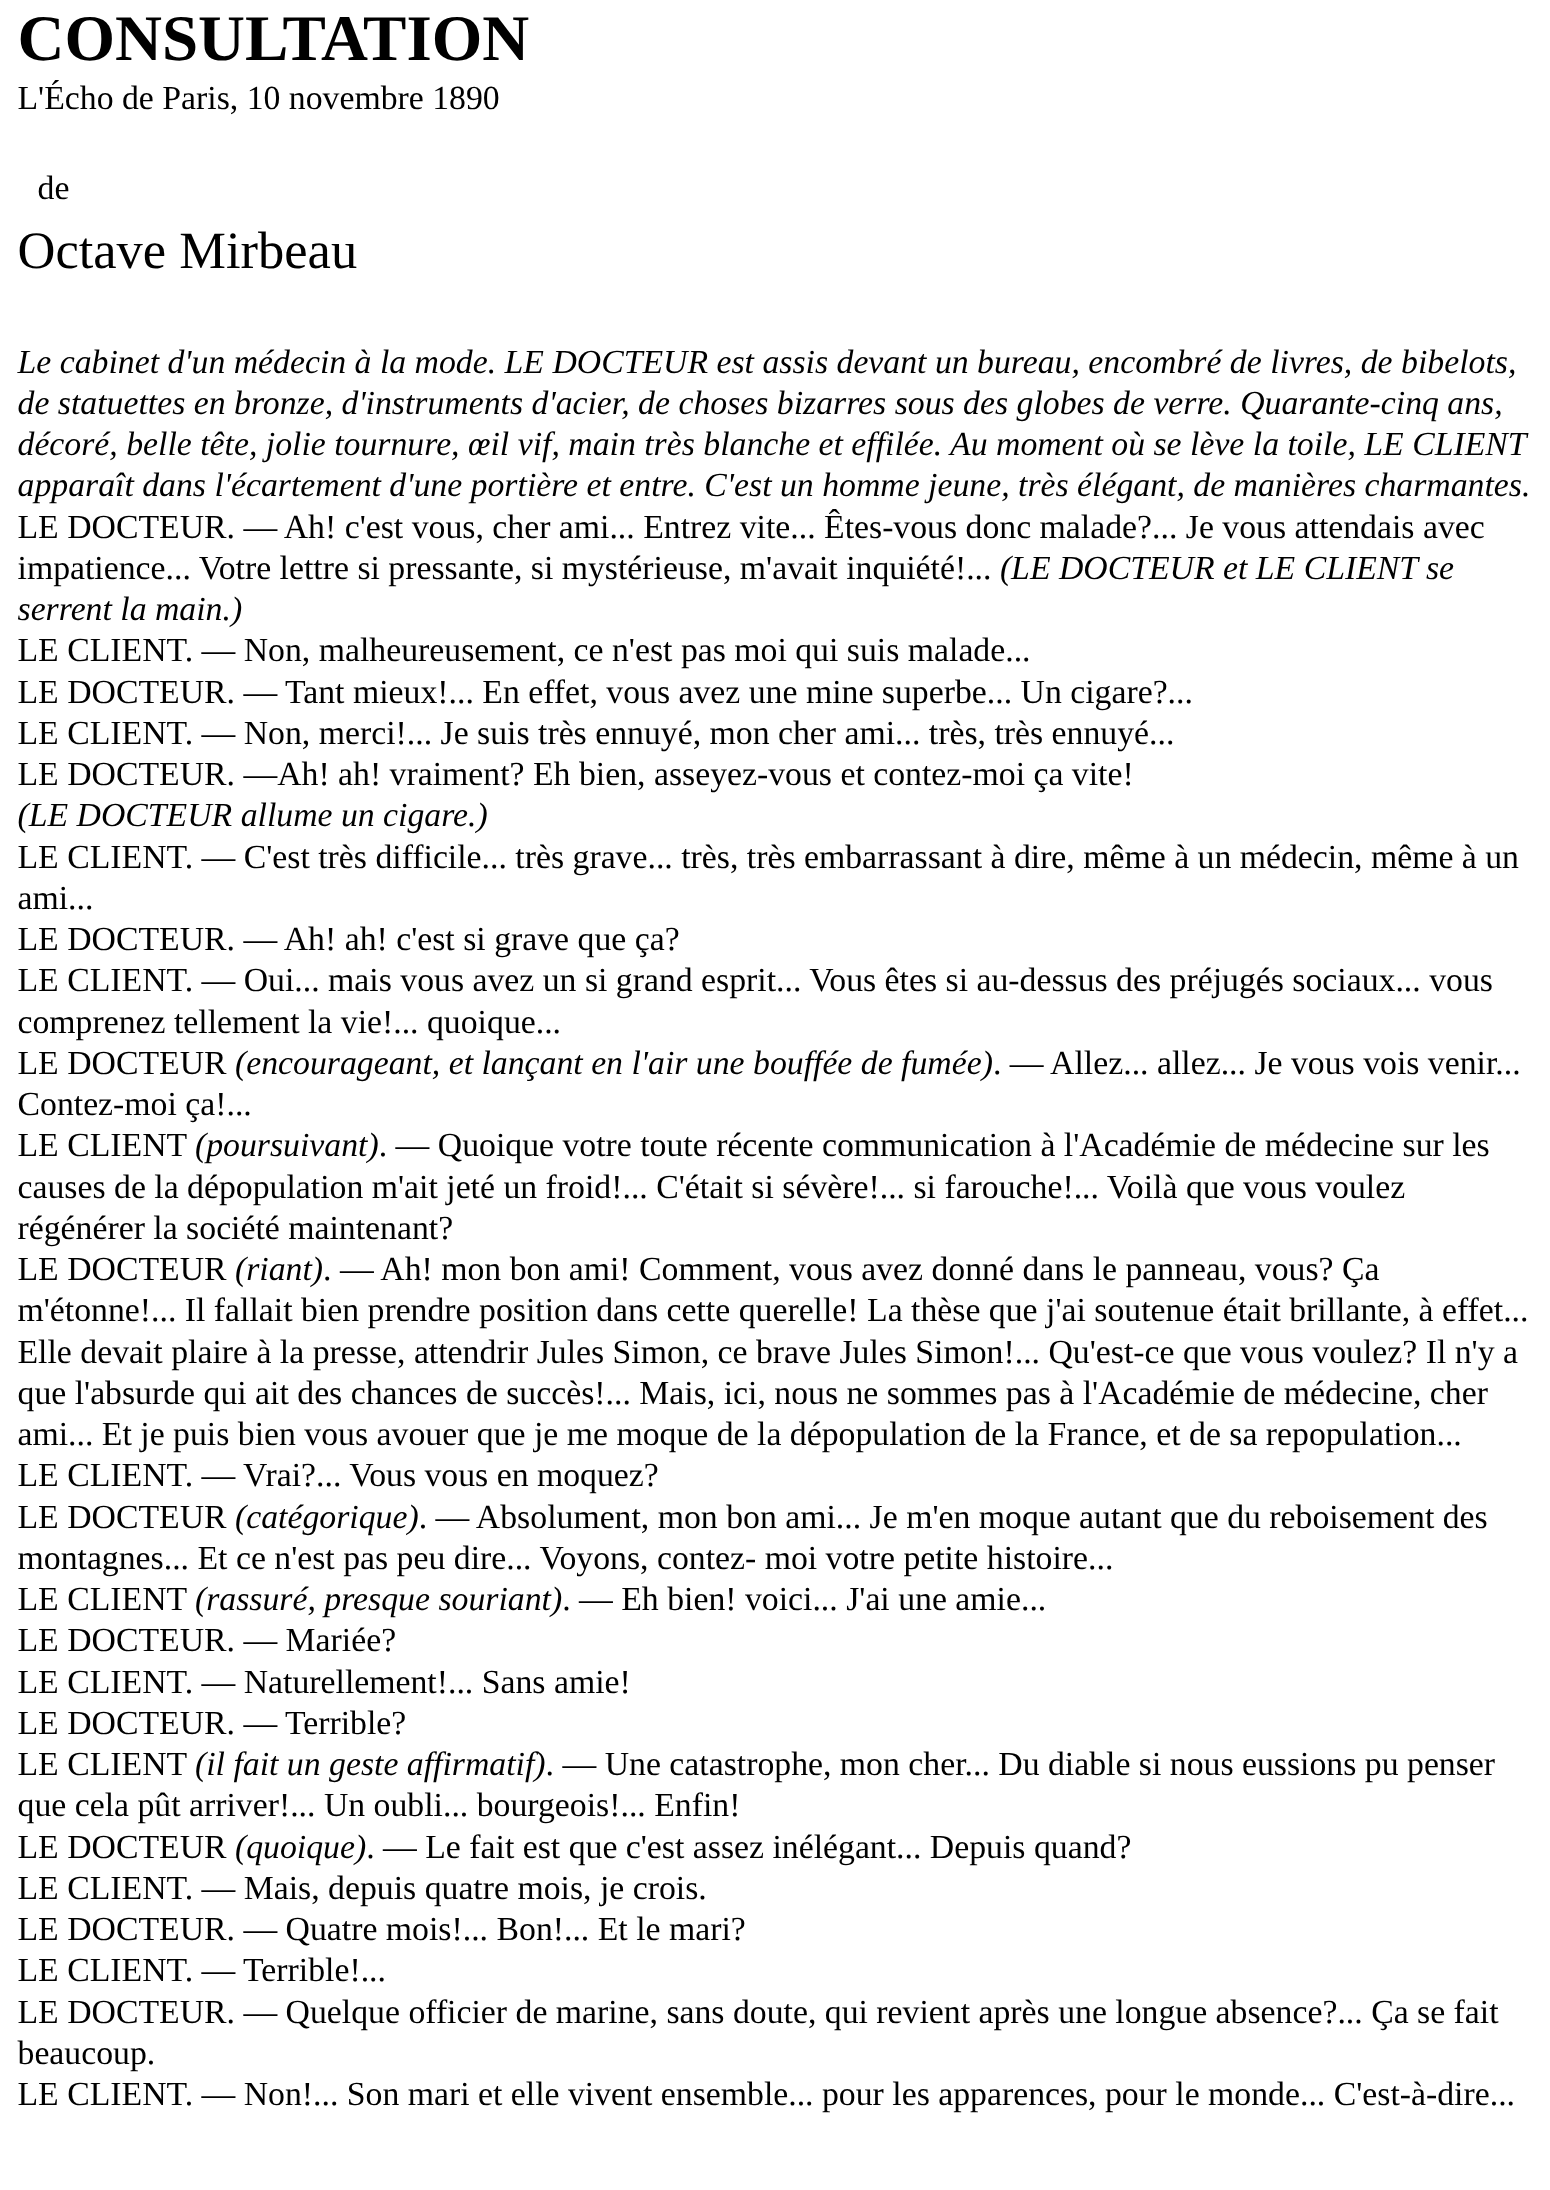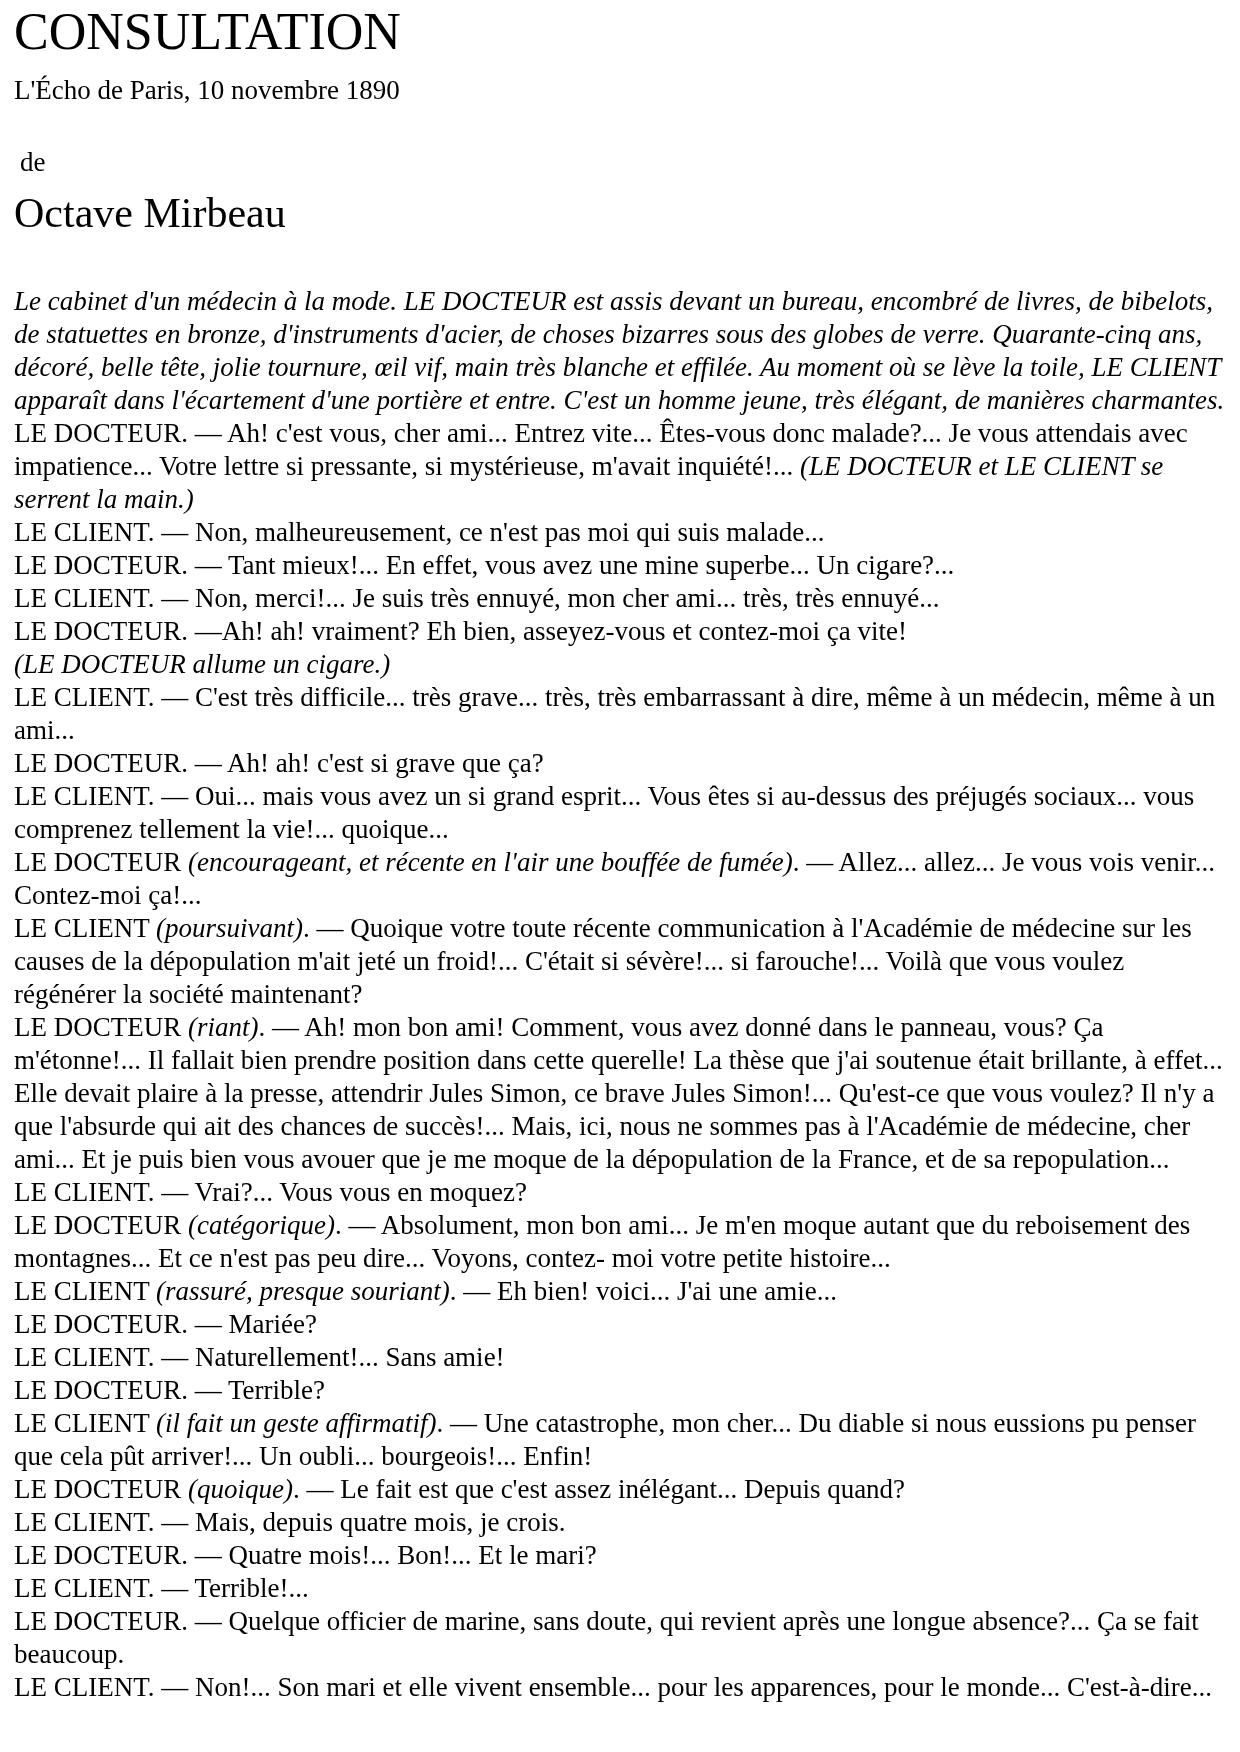--- a/index.html
+++ b/index.html
@@ -13,29 +13,29 @@
     height: 1752px;
     box-sizing: border-box;
     overflow: hidden;
     font-family: "Liberation Serif", serif;
     font-size: 27px;
     line-height: 33px;
   }
   h1.title {
     font-size: 52px;
     line-height: 1.0;
-    font-weight: normal;
-    margin: 6px 0 16px 0;
+    font-weight: bold;
+    margin: 6px 0 4px 0;
     letter-spacing: 0;
   }
   p.subtitle {
     margin: 0;
   }
   p.byline {
-    margin: 39px 0 0 6px;
+    margin: 39px 0 0 16px;
   }
   h2.author {
     font-size: 42px;
     line-height: 45px;
     font-weight: normal;
     margin: 12px 0 49px 0;
   }
   .intro {
     font-style: italic;
     margin: 0;
@@ -60,21 +60,21 @@
   <div class="dialogue" id="dialogue">
       <p class="speech"><span>LE DOCTEUR. — Ah! c'est vous, cher ami... Entrez vite... Êtes-vous donc malade?... Je vous attendais avec impatience... Votre lettre si pressante, si mystérieuse, m'avait inquiété!... </span><i class="stage">(LE DOCTEUR et LE CLIENT se serrent la main.)</i></p>
       <p class="speech"><span>LE CLIENT. — Non, malheureusement, ce n'est pas moi qui suis malade...</span></p>
       <p class="speech"><span>LE DOCTEUR. — Tant mieux!... En effet, vous avez une mine superbe... Un cigare?...</span></p>
       <p class="speech"><span>LE CLIENT. — Non, merci!... Je suis très ennuyé, mon cher ami... très, très ennuyé...</span></p>
       <p class="speech"><span>LE DOCTEUR. —Ah! ah! vraiment? Eh bien, asseyez-vous et contez-moi ça vite!</span></p>
       <p class="speech"><i class="stage">(LE DOCTEUR allume un cigare.)</i></p>
       <p class="speech"><span>LE CLIENT. — C'est très difficile... très grave... très, très embarrassant à dire, même à un médecin, même à un ami...</span></p>
       <p class="speech"><span>LE DOCTEUR. — Ah! ah! c'est si grave que ça?</span></p>
       <p class="speech"><span>LE CLIENT. — Oui... mais vous avez un si grand esprit... Vous êtes si au-dessus des préjugés sociaux... vous comprenez tellement la vie!... quoique...</span></p>
-      <p class="speech"><span>LE DOCTEUR </span><i class="stage">(encourageant, et récente en l'air une bouffée de fumée)</i><span>. — Allez... allez... Je vous vois venir... Contez-moi ça!...</span></p>
+      <p class="speech"><span>LE DOCTEUR </span><i class="stage">(encourageant, et lançant en l'air une bouffée de fumée)</i><span>. — Allez... allez... Je vous vois venir... Contez-moi ça!...</span></p>
       <p class="speech"><span>LE CLIENT </span><i class="stage">(poursuivant)</i><span>. — Quoique votre toute récente communication à l'Académie de médecine sur les causes de la dépopulation m'ait jeté un froid!... C'était si sévère!... si farouche!... Voilà que vous voulez régénérer la société maintenant?</span></p>
       <p class="speech"><span>LE DOCTEUR </span><i class="stage">(riant)</i><span>. — Ah! mon bon ami! Comment, vous avez donné dans le panneau, vous? Ça m'étonne!... Il fallait bien prendre position dans cette querelle! La thèse que j'ai soutenue était brillante, à effet... Elle devait plaire à la presse, attendrir Jules Simon, ce brave Jules Simon!... Qu'est-ce que vous voulez? Il n'y a que l'absurde qui ait des chances de succès!... Mais, ici, nous ne sommes pas à l'Académie de médecine, cher ami... Et je puis bien vous avouer que je me moque de la dépopulation de la France, et de sa repopulation...</span></p>
       <p class="speech"><span>LE CLIENT. — Vrai?... Vous vous en moquez?</span></p>
       <p class="speech"><span>LE DOCTEUR </span><i class="stage">(catégorique)</i><span>. — Absolument, mon bon ami... Je m'en moque autant que du reboisement des montagnes... Et ce n'est pas peu dire... Voyons, contez- moi votre petite histoire...</span></p>
       <p class="speech"><span>LE CLIENT </span><i class="stage">(rassuré, presque souriant)</i><span>. — Eh bien! voici... J'ai une amie...</span></p>
       <p class="speech"><span>LE DOCTEUR. — Mariée?</span></p>
       <p class="speech"><span>LE CLIENT. — Naturellement!... Sans amie!</span></p>
       <p class="speech"><span>LE DOCTEUR. — Terrible?</span></p>
       <p class="speech"><span>LE CLIENT </span><i class="stage">(il fait un geste affirmatif)</i><span>. — Une catastrophe, mon cher... Du diable si nous eussions pu penser que cela pût arriver!... Un oubli... bourgeois!... Enfin!</span></p>
       <p class="speech"><span>LE DOCTEUR </span><i class="stage">(quoique)</i><span>. — Le fait est que c'est assez inélégant... Depuis quand?</span></p>

